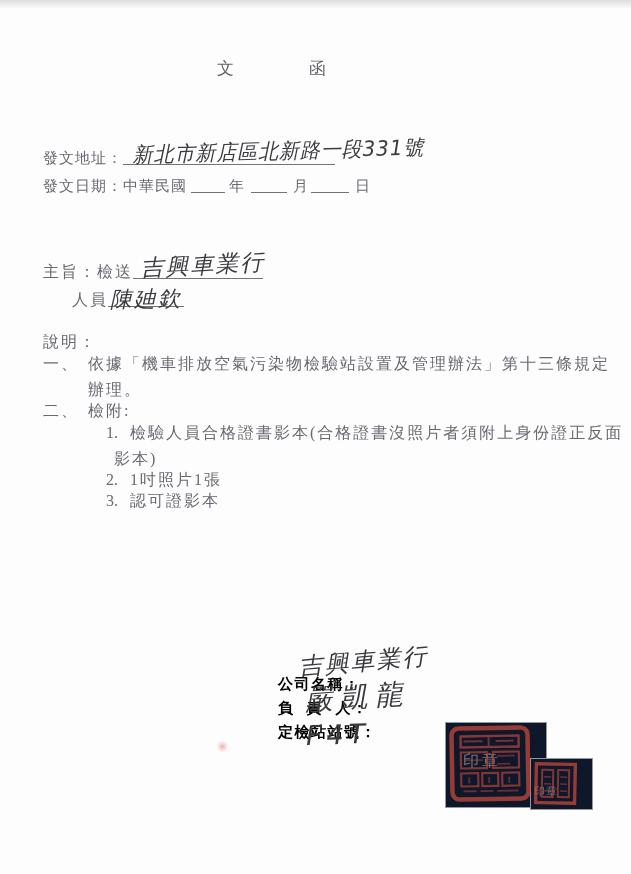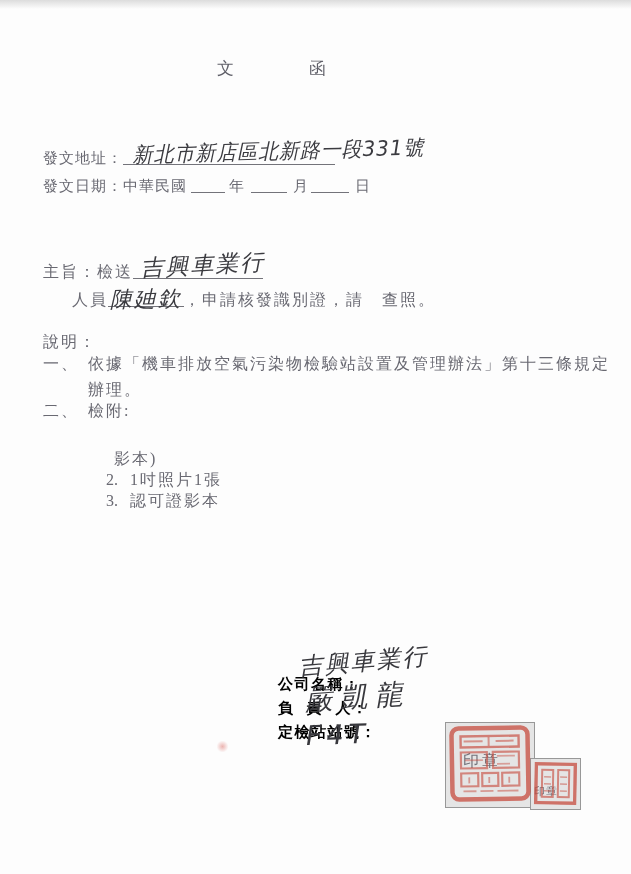--- a/index.html
+++ b/index.html
@@ -48,21 +48,21 @@
   .hand-person{font-size:22px;left:2px;bottom:-6px;transform:rotate(-1deg);transform-origin:left bottom;}
   .sig-company-label{top:676px;left:278px;}
   .sig-owner-label{top:700px;left:278px;}
   .sig-station-label{top:724px;left:278px;}
   .sig-label{font-size:15px;letter-spacing:1.5px;font-weight:bold;color:#000000;}
   .hand-sig{position:absolute;font-family:"DejaVu Sans","Liberation Sans",sans-serif;
     color:#38383d;white-space:nowrap;font-style:italic;}
   .hand-sig-company{top:651px;left:300px;font-size:24px;letter-spacing:2px;transform:rotate(-5deg);transform-origin:left bottom;}
   .hand-sig-owner{top:682px;left:306px;font-size:28px;letter-spacing:7px;transform:rotate(-4deg);transform-origin:left bottom;}
   .hand-sig-station{top:719px;left:306px;font-size:27px;letter-spacing:5px;transform:rotate(-2deg);}
-  .stamp-box{position:absolute;background:#e5e5e5;border:1px solid #989898;}
+  .stamp-box{position:absolute;background:#0f172a;border:1px solid #989898;padding-left:12px;}
   .stamp-box-lg{left:445px;top:722px;width:88px;height:84px;}
   .stamp-box-sm{left:530px;top:758px;width:49px;height:50px;}
   .stamp-label{position:absolute;color:#73737b;z-index:1;}
   .stamp-label-lg{left:17px;top:28px;font-size:16px;letter-spacing:3px;}
   .stamp-label-sm{left:3px;top:25px;font-size:11px;letter-spacing:1px;}
   .seal{position:absolute;z-index:2;opacity:.82;}
   .seal-lg{left:3px;top:2px;transform:rotate(-1deg);}
   .seal-sm{left:3px;top:3px;transform:rotate(1deg);}
   .ink-smudge{position:absolute;left:217px;top:740px;width:11px;height:13px;
     background:radial-gradient(circle,rgba(214,92,85,.45),rgba(214,92,85,0) 70%);}
@@ -85,34 +85,37 @@
 
   <div class="line meta date-line">
     <span>發文日期：</span><span>中華民國</span><span class="blank w-year"></span><span>年</span><span class="blank w-month"></span><span>月</span><span class="blank w-day"></span><span>日</span>
   </div>
 
 
   <div class="line subject-1">
     <span>主旨：</span><span>檢送</span><span class="blank w-company"><span class="hand hand-company">吉興車業行</span></span>
   </div>
   <div class="line subject-2">
-    <span>人員</span><span class="blank w-person"><span class="hand hand-person">陳廸欽</span></span><span>，申請核發識別證，請　查照。</span>
+    <span>人員</span><span class="blank w-person"><span class="hand hand-person">陳廸欽</span></span>
   </div>
 
   <div class="line exp-heading">說明：</div>
 
   <div class="line exp-item1">
     <span class="no-wide">一、</span><span>依據「機車排放空氣污染物檢驗站設置及管理辦法」第十三條規定</span>
   </div>
   <div class="line exp-item1-cont">辦理。</div>
 
   <div class="line exp-item2">
     <span class="no-wide">二、</span><span>檢附:</span>
   </div>
 
+  <div class="line att-1">
+    <span class="no-num">1.</span><span>檢驗人員合格證書影本(合格證書沒照片者須附上身份證正反面</span>
+  </div>
   <div class="line att-1-cont">影本)</div>
 
   <div class="line att-2">
     <span class="no-num">2.</span><span>1吋照片1張</span>
   </div>
   <div class="line att-3">
     <span class="no-num">3.</span><span>認可證影本</span>
   </div>
 
   <div class="line sig-label sig-company-label">公司名稱：</div>

